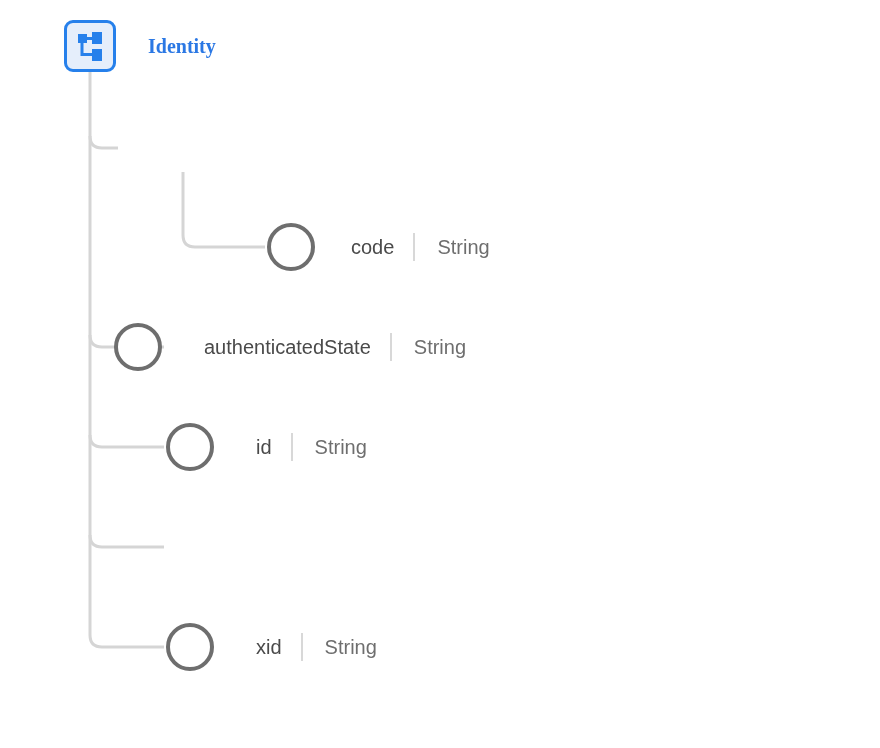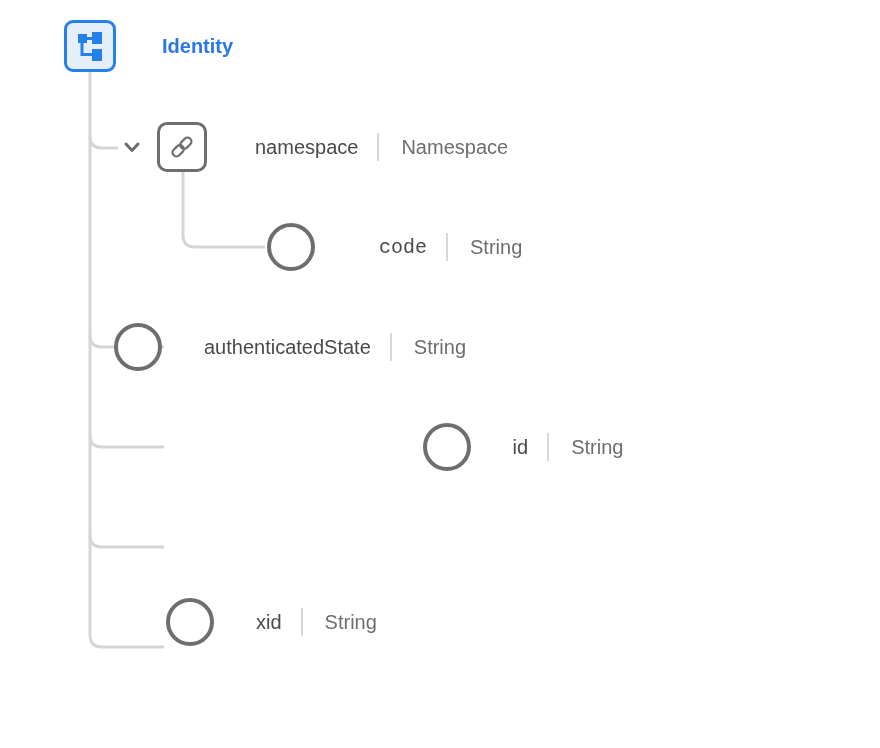--- a/index.html
+++ b/index.html
@@ -22,38 +22,39 @@
     left: 0; right: 0;
     height: 52px;
     display: flex;
     align-items: center;
     z-index: 1;
   }
   .root-row  { top: 20px;  padding-left: 64px; }
   .ns-row    { top: 121px; padding-left: 124px; }
   .code-row  { top: 221px; padding-left: 267px; }
   .auth-row  { top: 321px; padding-left: 114px; }
-  .id-row    { top: 421px; padding-left: 166px; justify-content: center; }
+  .id-row    { top: 421px; padding-left: 166px; }
   .prim-row  { top: 521px; padding-left: 166px; }
-  .xid-row   { top: 596px; padding-left: 166px; }
+  .xid-row   { top: 621px; padding-left: 166px; }
 
   .root-icon {
     box-sizing: border-box;
     width: 52px; height: 52px;
     border: 3px solid #2680EB;
     border-radius: 9px;
     background: #E5EEFB;
     display: flex; align-items: center; justify-content: center;
     flex: 0 0 auto;
   }
   .root-title {
-    margin-left: 46px;
+    margin-left: 32px;
     font-size: 20px;
     font-weight: 700;
     color: #2B78E4;
+    font-family: Liberation Serif, serif;
   }
   .chevron {
     width: 16px; height: 11px;
     display: flex; align-items: center; justify-content: center;
     margin-right: 17px;
     flex: 0 0 auto;
     cursor: pointer;
   }
   .link-box {
     box-sizing: border-box;
@@ -70,21 +71,21 @@
     border: 4px solid #6E6E6E;
     border-radius: 50%;
     background: #ffffff;
     flex: 0 0 auto;
   }
   .fname {
     font-size: 20px;
     color: #4A4A4A;
   }
   .ns-row  .fname { margin-left: 48px; }
-  .code-row .fname { margin-left: 64px; font-family: Liberation Mono, monospace; }
+  .code-row .fname { margin-left: 36px; }
   .auth-row .fname, .id-row .fname, .prim-row .fname, .xid-row .fname { margin-left: 42px; }
   .vdiv {
     width: 2px; height: 28px;
     background: #D8D8D8;
     margin: 0 22px 0 19px;
     flex: 0 0 auto;
   }
   .ftype {
     font-size: 20px;
     color: #6E6E6E;
@@ -109,38 +110,20 @@
       <svg width="24" height="29" viewBox="0 0 24 29" style="overflow:visible">
         <rect x="0" y="2" width="9" height="9" fill="#2680EB"></rect>
         <rect x="14" y="0" width="10" height="12" fill="#2680EB"></rect>
         <rect x="14" y="17" width="10" height="12" fill="#2680EB"></rect>
         <path d="M9 6.5 H14 M4 11 V22.5 H14" stroke="#2680EB" stroke-width="3" fill="none"></path>
       </svg>
     </div>
     <div class="root-title">Identity</div>
   </div>
 
-  <div class="row ns-row">
-    <span class="chevron">
-      <svg width="16" height="11" viewBox="0 0 16 11">
-        <polyline points="2,2 8,8.5 14,2" fill="none" stroke="#6E6E6E" stroke-width="3" stroke-linecap="round" stroke-linejoin="round"></polyline>
-      </svg>
-    </span>
-    <span class="link-box">
-      <svg width="26" height="26" viewBox="-2 -2 30 30" style="overflow:visible">
-        <g transform="rotate(-45 13 13)" fill="none" stroke="#6E6E6E" stroke-width="2.6">
-          <rect x="-0.5" y="8.5" width="14.5" height="9" rx="4.5"></rect>
-          <rect x="12" y="8.5" width="14.5" height="9" rx="4.5"></rect>
-        </g>
-      </svg>
-    </span>
-    <span class="fname">namespace</span>
-    <span class="vdiv"></span>
-    <span class="ftype">Namespace</span>
-  </div>
 
   <div class="row code-row">
     <span class="circle"></span>
     <span class="fname">code</span>
     <span class="vdiv"></span>
     <span class="ftype">String</span>
   </div>
 
   <div class="row auth-row">
     <span class="circle"></span>

